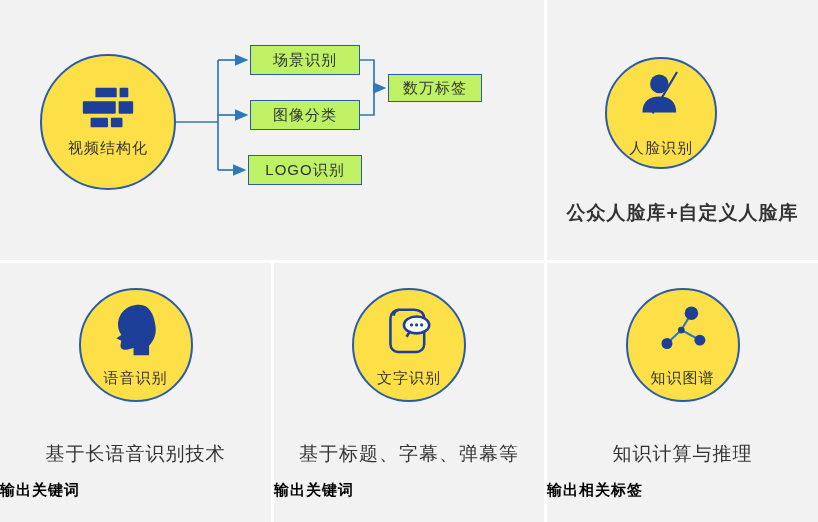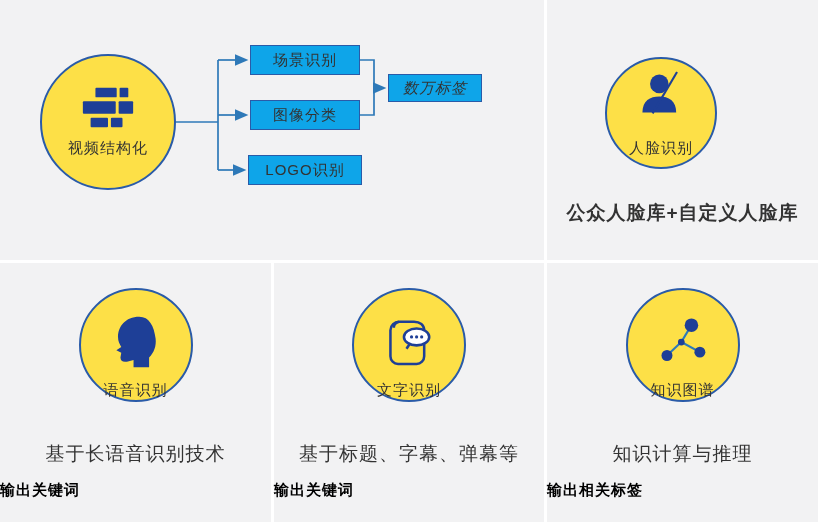--- a/index.html
+++ b/index.html
@@ -22,26 +22,26 @@
     background: #fde047;
     border: 2px solid #2a5ba8;
     border-radius: 50%;
     box-sizing: border-box;
     display: flex; flex-direction: column;
     align-items: center; justify-content: center;
   }
   .circle-label { font-size: 15px; color: #333333; letter-spacing: 1px; white-space: nowrap; }
 
   .video-circle   { left: 40px; top: 54px; width: 136px; height: 136px; gap: 10px; }
-  .feature-circle { top: 25px; left: 50%; transform: translateX(-50%); width: 114px; height: 114px; gap: 12px; justify-content: flex-end; }
+  .feature-circle { top: 25px; left: 50%; transform: translateX(-50%); width: 114px; height: 114px; gap: 12px; }
   .face-circle    { top: 57px; left: 58px; width: 112px; height: 112px; gap: 20px; }
 
   .flow-box {
     position: absolute;
-    background: #0ea5e9;
+    background: #bef264;
     border: 1.5px solid #2a5ba8;
     box-sizing: border-box;
     display: flex; align-items: center; justify-content: center;
     font-size: 15px; color: #333333; letter-spacing: 1px; white-space: nowrap;
   }
   .connectors { position: absolute; left: 0; top: 0; }
 
   .feature-desc {
     position: absolute; left: 0; right: 0;
     text-align: center;
@@ -87,21 +87,21 @@
           <rect x="12" y="31" width="18" height="10" rx="1"></rect>
           <rect x="33" y="31" width="12" height="10" rx="1"></rect>
         </g>
       </svg>
       <div class="circle-label">视频结构化</div>
     </div>
 
     <div class="flow-box" style="left:250px; top:45px; width:110px; height:30px;">场景识别</div>
     <div class="flow-box" style="left:250px; top:100px; width:110px; height:30px;">图像分类</div>
     <div class="flow-box" style="left:248px; top:155px; width:114px; height:30px;">LOGO识别</div>
-    <div class="flow-box" style="left:388px; top:74px; width:94px; height:28px;font-style:italic;">数万标签</div>
+    <div class="flow-box" style="left:388px; top:74px; width:94px; height:28px;">数万标签</div>
   </div>
 
   <div class="panel">
     <div class="circle face-circle">
       <svg width="54" height="50" viewBox="0 0 64 56">
         <circle cx="30" cy="16" r="11" fill="#1e3f97"></circle>
         <path d="M10 50 C10 36 19 31 30 31 C41 31 50 36 50 50 Z" fill="#1e3f97"></path>
         <line x1="51" y1="2" x2="22" y2="51" stroke="#1e3f97" stroke-width="2.5"></line>
       </svg>
       <div class="circle-label">人脸识别</div>

